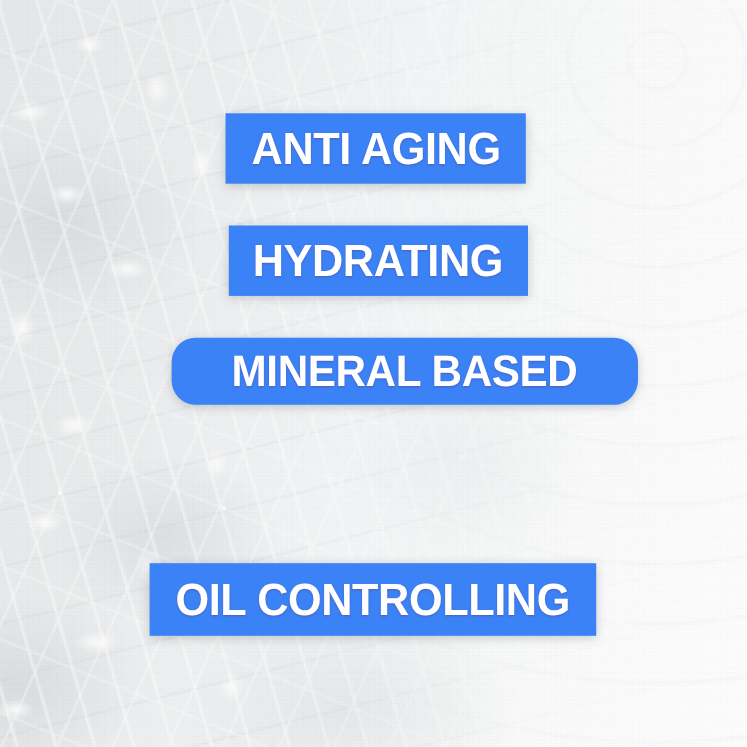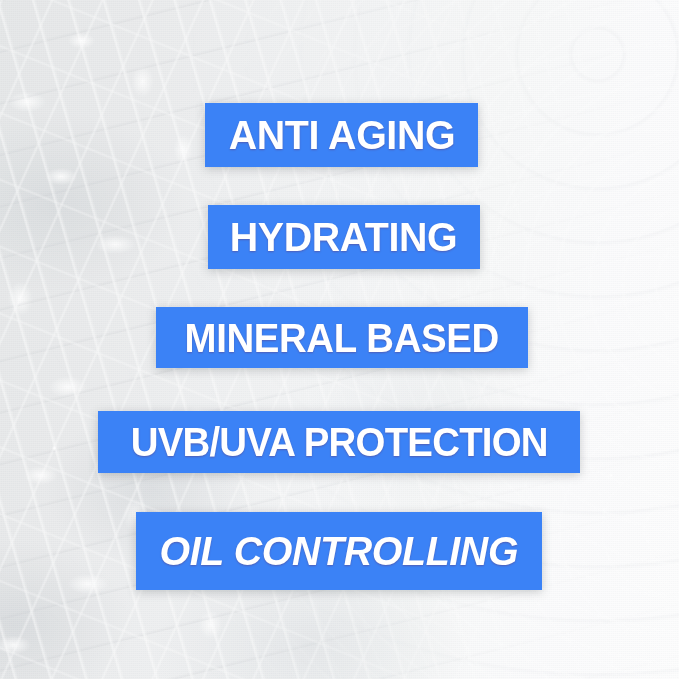--- a/index.html
+++ b/index.html
@@ -190,23 +190,23 @@
     letter-spacing: -0.4px;
     white-space: nowrap;
     text-align: center;
     transform: scaleX(0.96);
     text-shadow: 0 1px 2px rgba(130,0,22,.28);
   }
 
   
   #banner-anti-aging      { left: 205px; top: 103px; width: 273px; height: 64px; }
   #banner-hydrating       { left: 208px; top: 205px; width: 272px; height: 64px; }
-  #banner-mineral-based   { left: 156px; top: 307px; width: 372px; height: 61px; }
+  #banner-mineral-based   { left: 156px; top: 307px; width: 424px; height: 61px; border-radius: 22px; }
   #banner-uvb-uva         { left: 98px;  top: 411px; width: 482px; height: 62px; }
-  #banner-oil-controlling { left: 136px; top: 512px; width: 406px; height: 78px; font-style: italic; }
+  #banner-oil-controlling { left: 136px; top: 512px; width: 406px; height: 66px; }
 
   #banner-uvb-uva .banner-label { font-size: 40px; letter-spacing: -0.8px; }
   #banner-mineral-based .banner-label { font-size: 40px; }
 </style>
 </head>
 <body>
 
 <div id="poster">
 
   <div class="bg-layer" id="bg-base"></div>
@@ -224,22 +224,19 @@
     </div>
 
     <div class="banner" id="banner-hydrating">
       <span class="banner-label">HYDRATING</span>
     </div>
 
     <div class="banner" id="banner-mineral-based">
       <span class="banner-label">MINERAL BASED</span>
     </div>
 
-    <div class="banner" id="banner-uvb-uva">
-      <span class="banner-label">UVB/UVA PROTECTION</span>
-    </div>
 
     <div class="banner" id="banner-oil-controlling">
       <span class="banner-label">OIL CONTROLLING</span>
     </div>
 
   </div>
 </div>
 
 </body></html>

